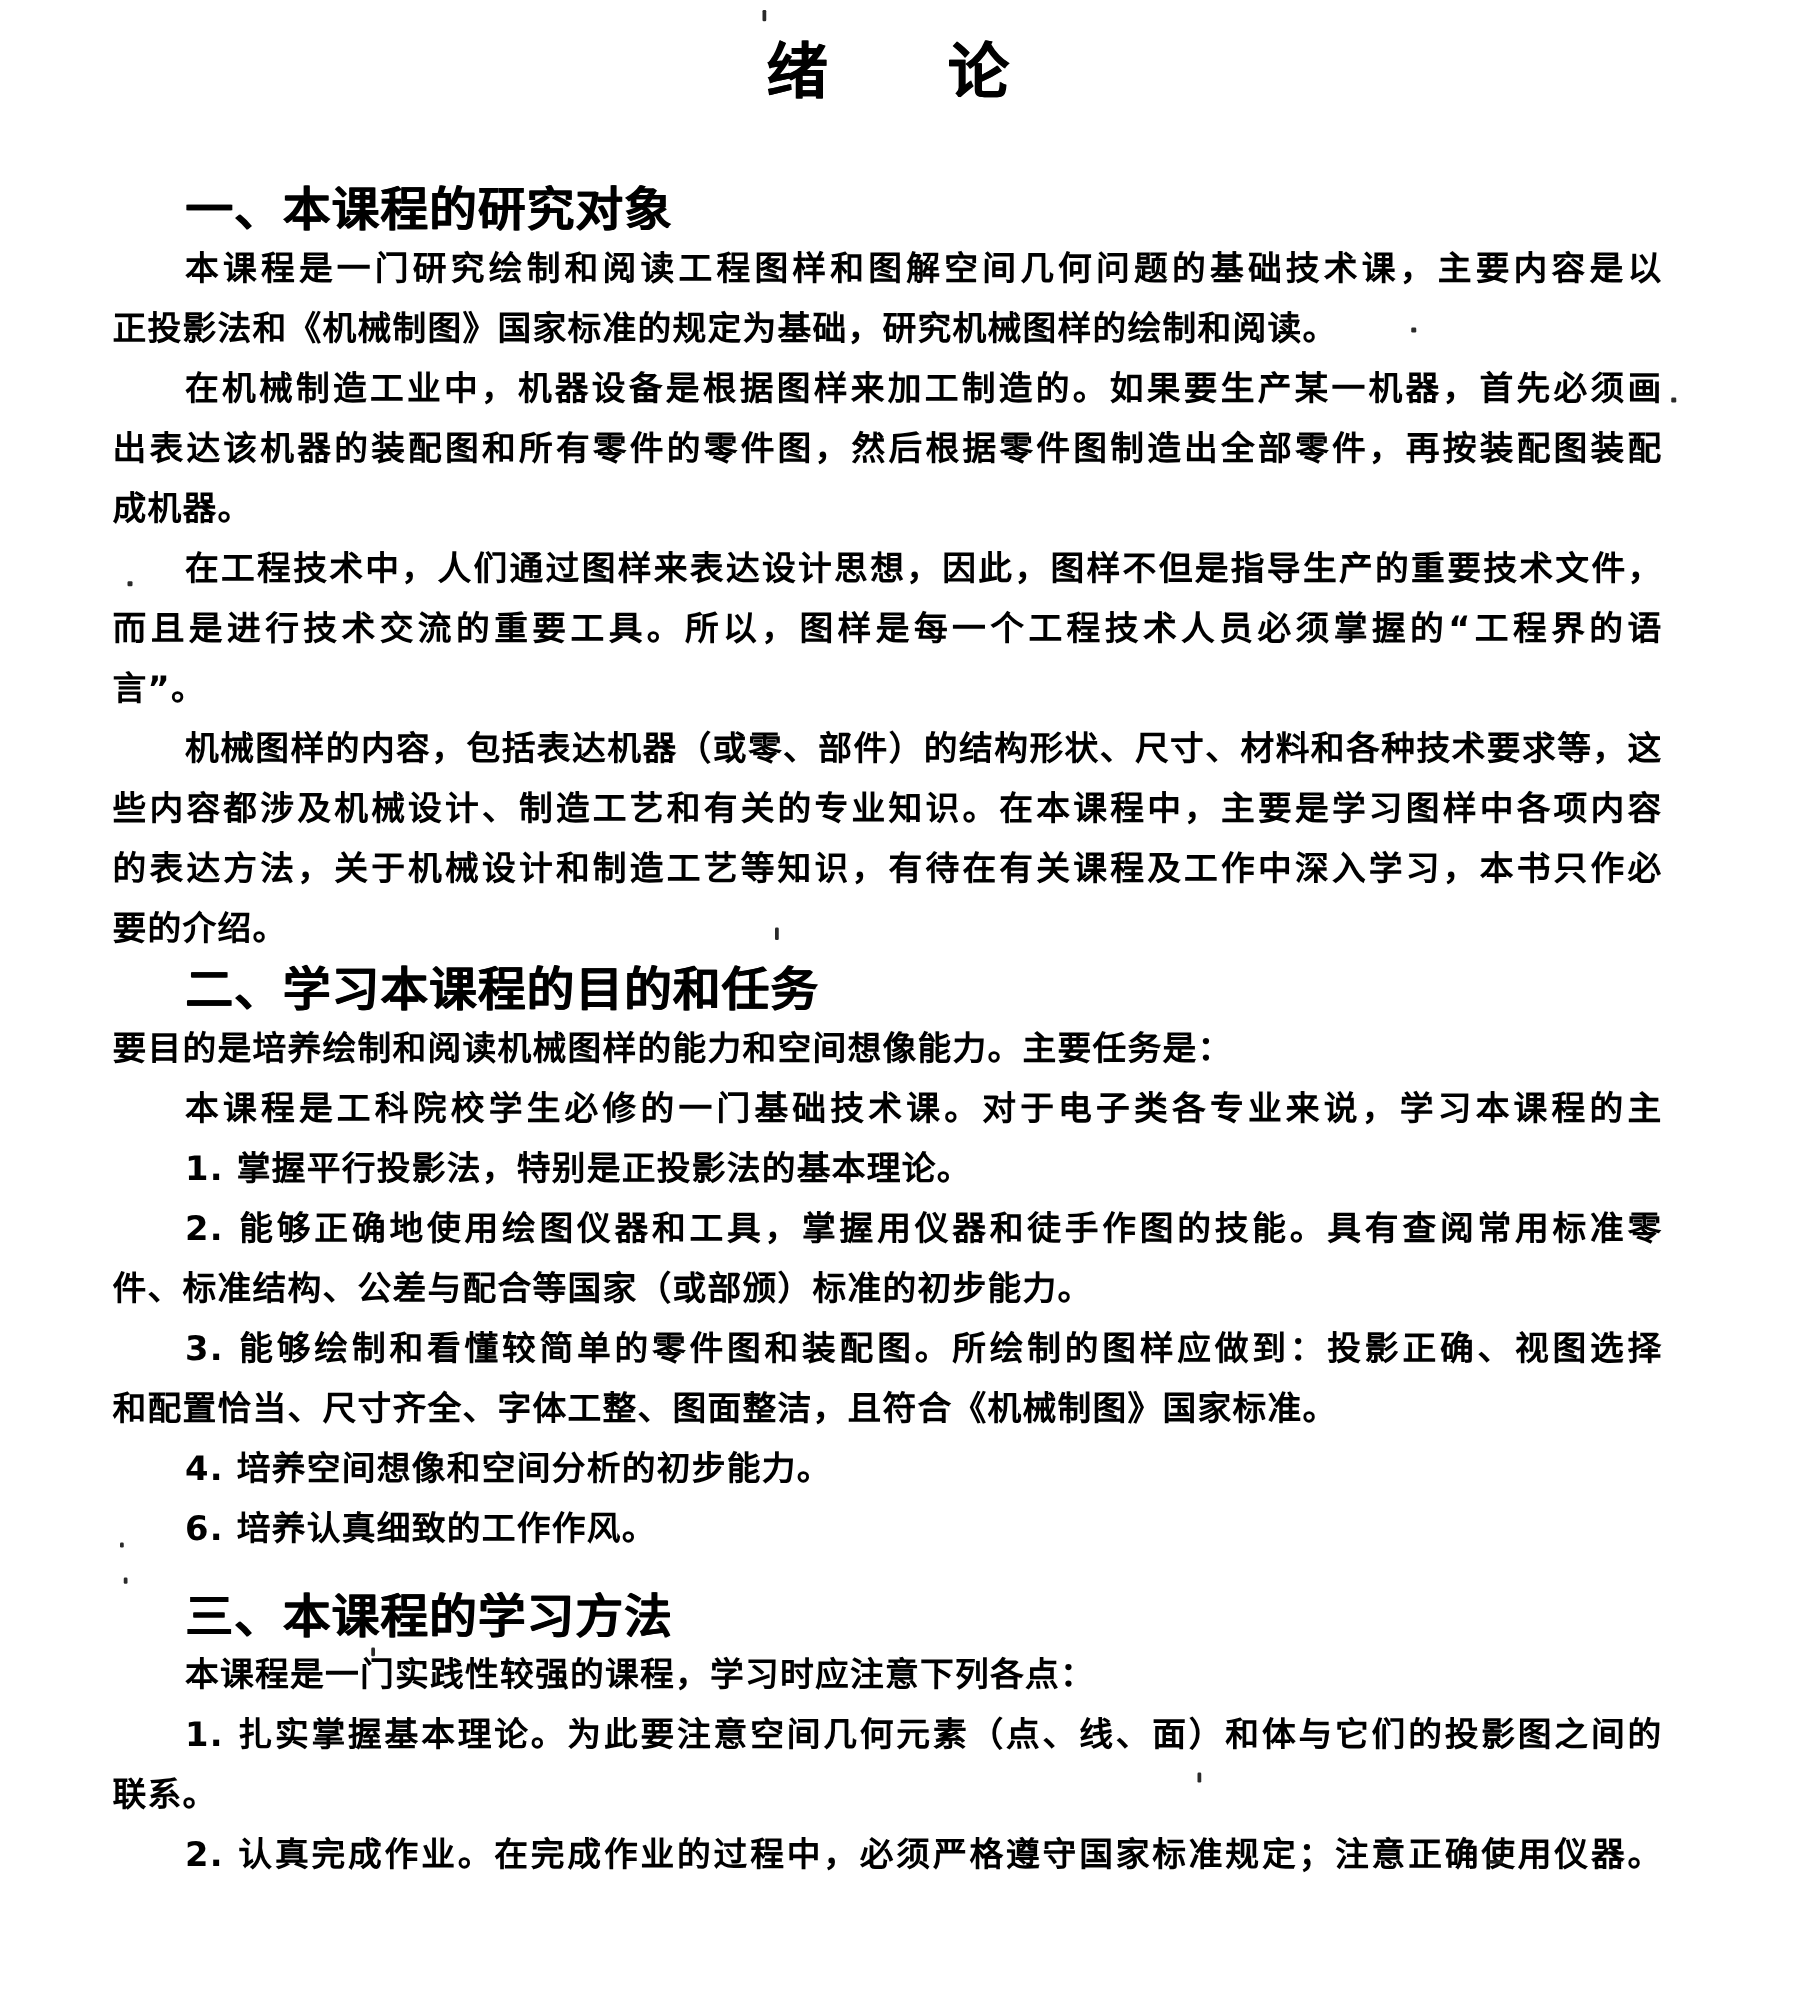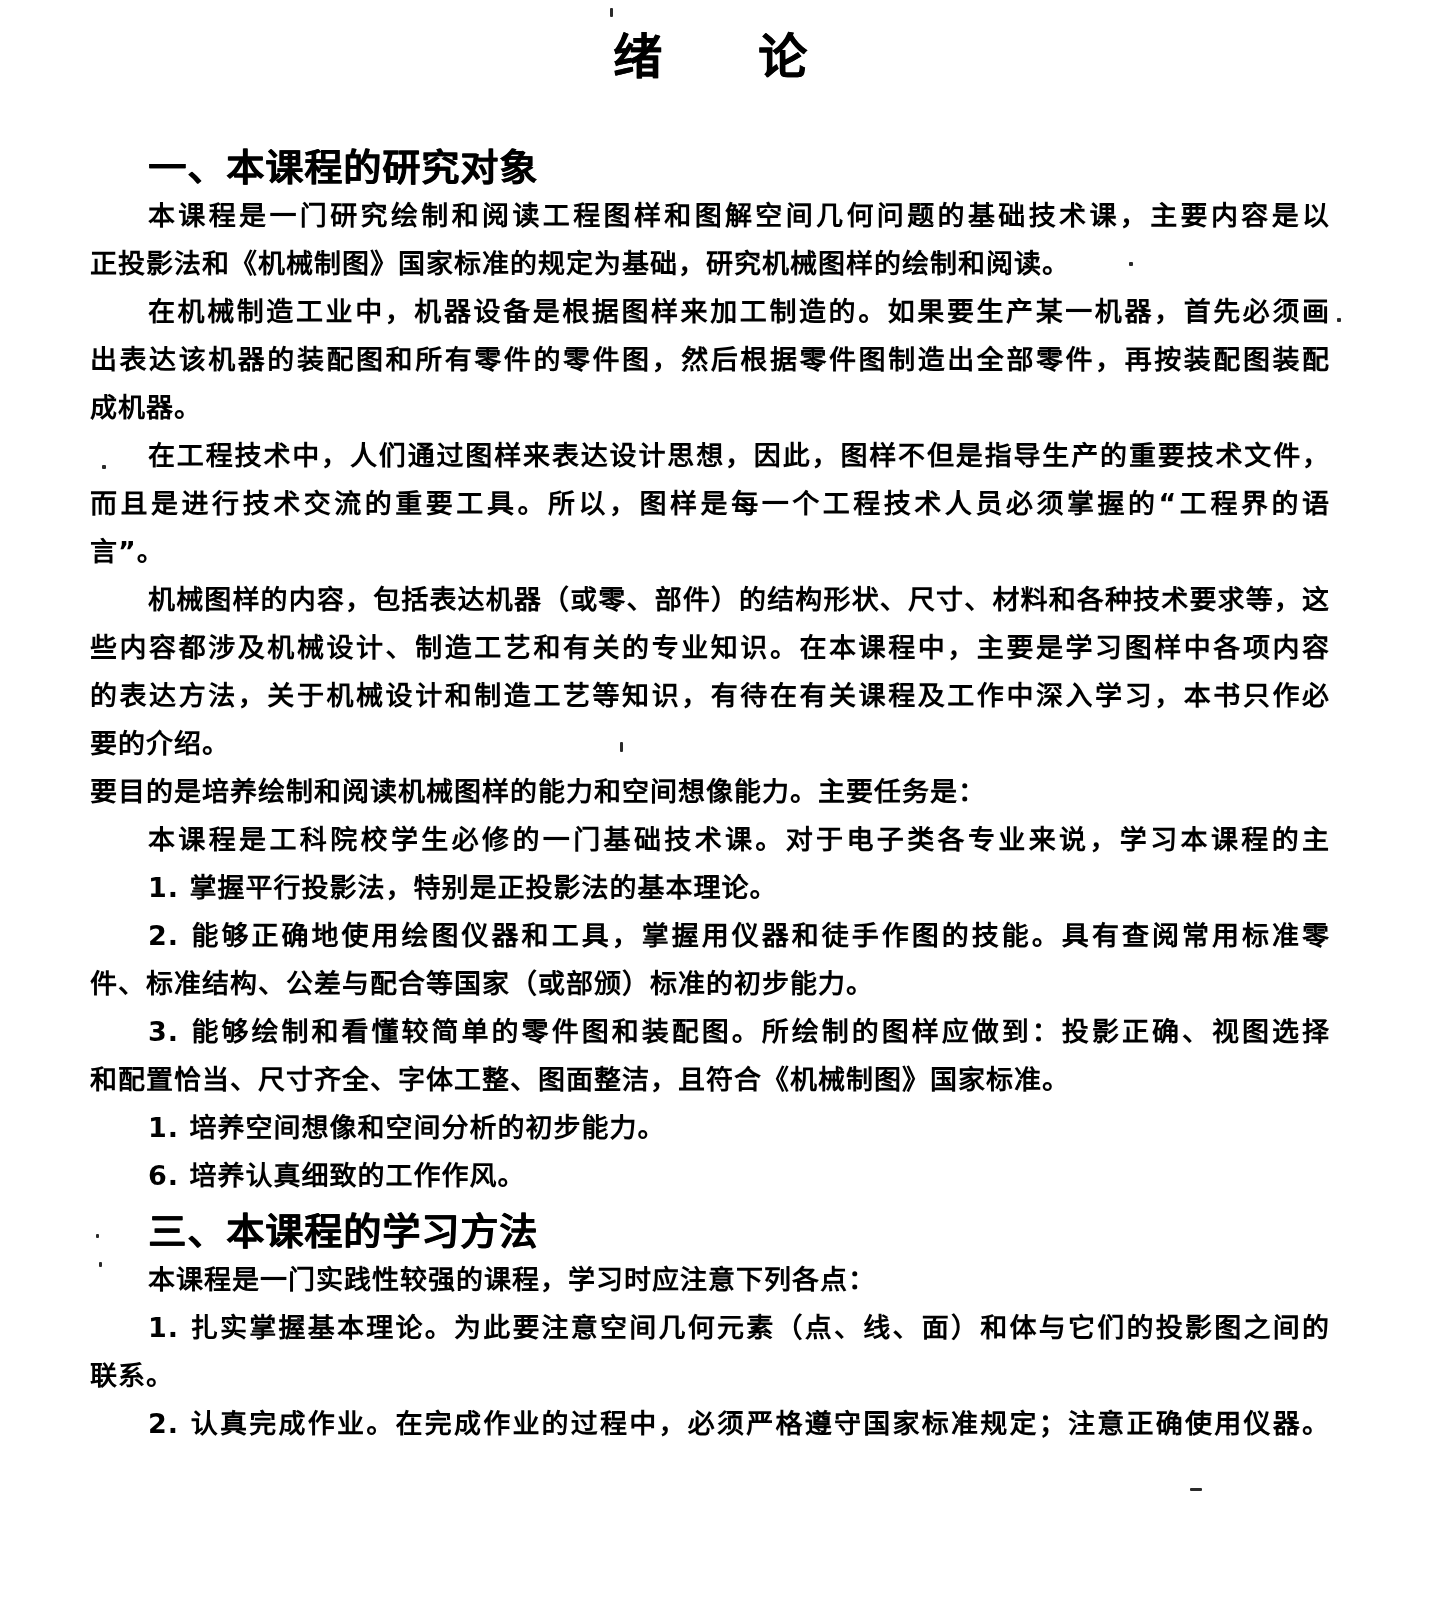--- a/index.html
+++ b/index.html
@@ -21,21 +21,21 @@
   
   .h{
     font-size:38px;font-weight:900;
     height:48px;line-height:48px;
     padding-left:58px;
     text-shadow:0.7px 0 0 currentColor;
     letter-spacing:1px;
   }
   .h1{margin-top:56px;}
   .g0{margin-top:0;}
-  .g4{margin-top:8px;}
+  .g4{margin-top:21px;}
   .g6{margin-top:6px;}
   
   .para{margin:0;}
   .line{
     font-size:27px;font-weight:600;
     height:48px;line-height:48px;
     letter-spacing:1px;
     white-space:nowrap;
   }
   .fill{text-align:justify;text-align-last:justify;white-space:normal;overflow:hidden;}
@@ -75,20 +75,21 @@
       <div class="line end">言”。</div>
     </div>
 
     <div class="para g6">
       <div class="line ind fill">机械图样的内容，包括表达机器（或零、部件）的结构形状、尺寸、材料和各种技术要求等，这</div>
       <div class="line fill">些内容都涉及机械设计、制造工艺和有关的专业知识。在本课程中，主要是学习图样中各项内容</div>
       <div class="line fill">的表达方法，关于机械设计和制造工艺等知识，有待在有关课程及工作中深入学习，本书只作必</div>
       <div class="line end">要的介绍。</div>
     </div>
 
+    <div class="h g0">二、学习本课程的目的和任务</div>
 
     <div class="para g6">
       <div class="line end">要目的是培养绘制和阅读机械图样的能力和空间想像能力。主要任务是：</div>
       <div class="line ind fill">本课程是工科院校学生必修的一门基础技术课。对于电子类各专业来说，学习本课程的主</div>
     </div>
 
     <div class="para g4">
       <div class="line ind end">1. 掌握平行投影法，特别是正投影法的基本理论。</div>
     </div>
 
@@ -96,21 +97,21 @@
       <div class="line ind fill">2. 能够正确地使用绘图仪器和工具，掌握用仪器和徒手作图的技能。具有查阅常用标准零</div>
       <div class="line end">件、标准结构、公差与配合等国家（或部颁）标准的初步能力。</div>
     </div>
 
     <div class="para g4">
       <div class="line ind fill">3. 能够绘制和看懂较简单的零件图和装配图。所绘制的图样应做到：投影正确、视图选择</div>
       <div class="line end">和配置恰当、尺寸齐全、字体工整、图面整洁，且符合《机械制图》国家标准。</div>
     </div>
 
     <div class="para g4">
-      <div class="line ind end">1. 培养空间想像和空间分析的初步能力。</div>
+      <div class="line ind end">4. 培养空间想像和空间分析的初步能力。</div>
     </div>
 
 
     <div class="para g4">
       <div class="line ind end">6. 培养认真细致的工作作风。</div>
     </div>
 
     <div class="h g4">三、本课程的学习方法</div>
 
     <div class="para g4">

